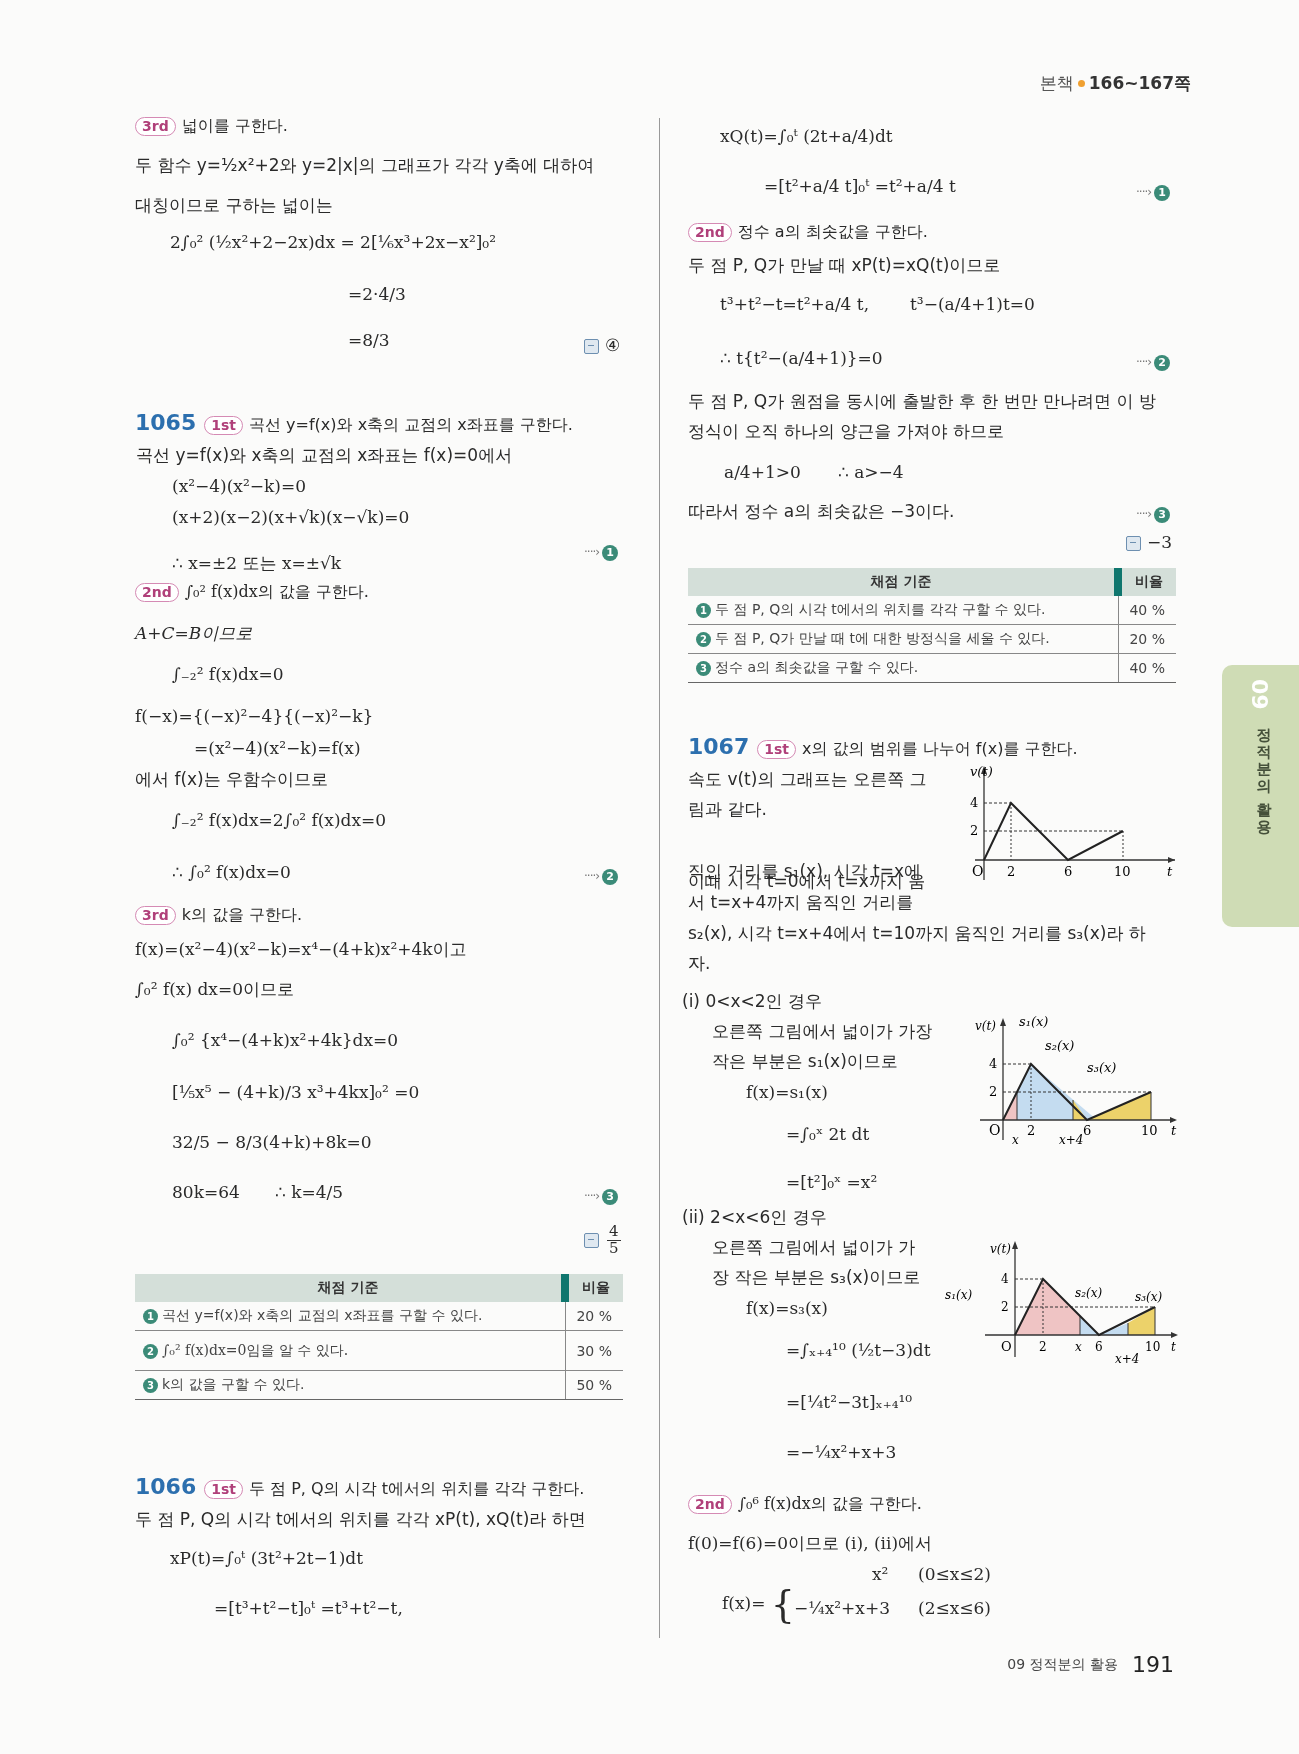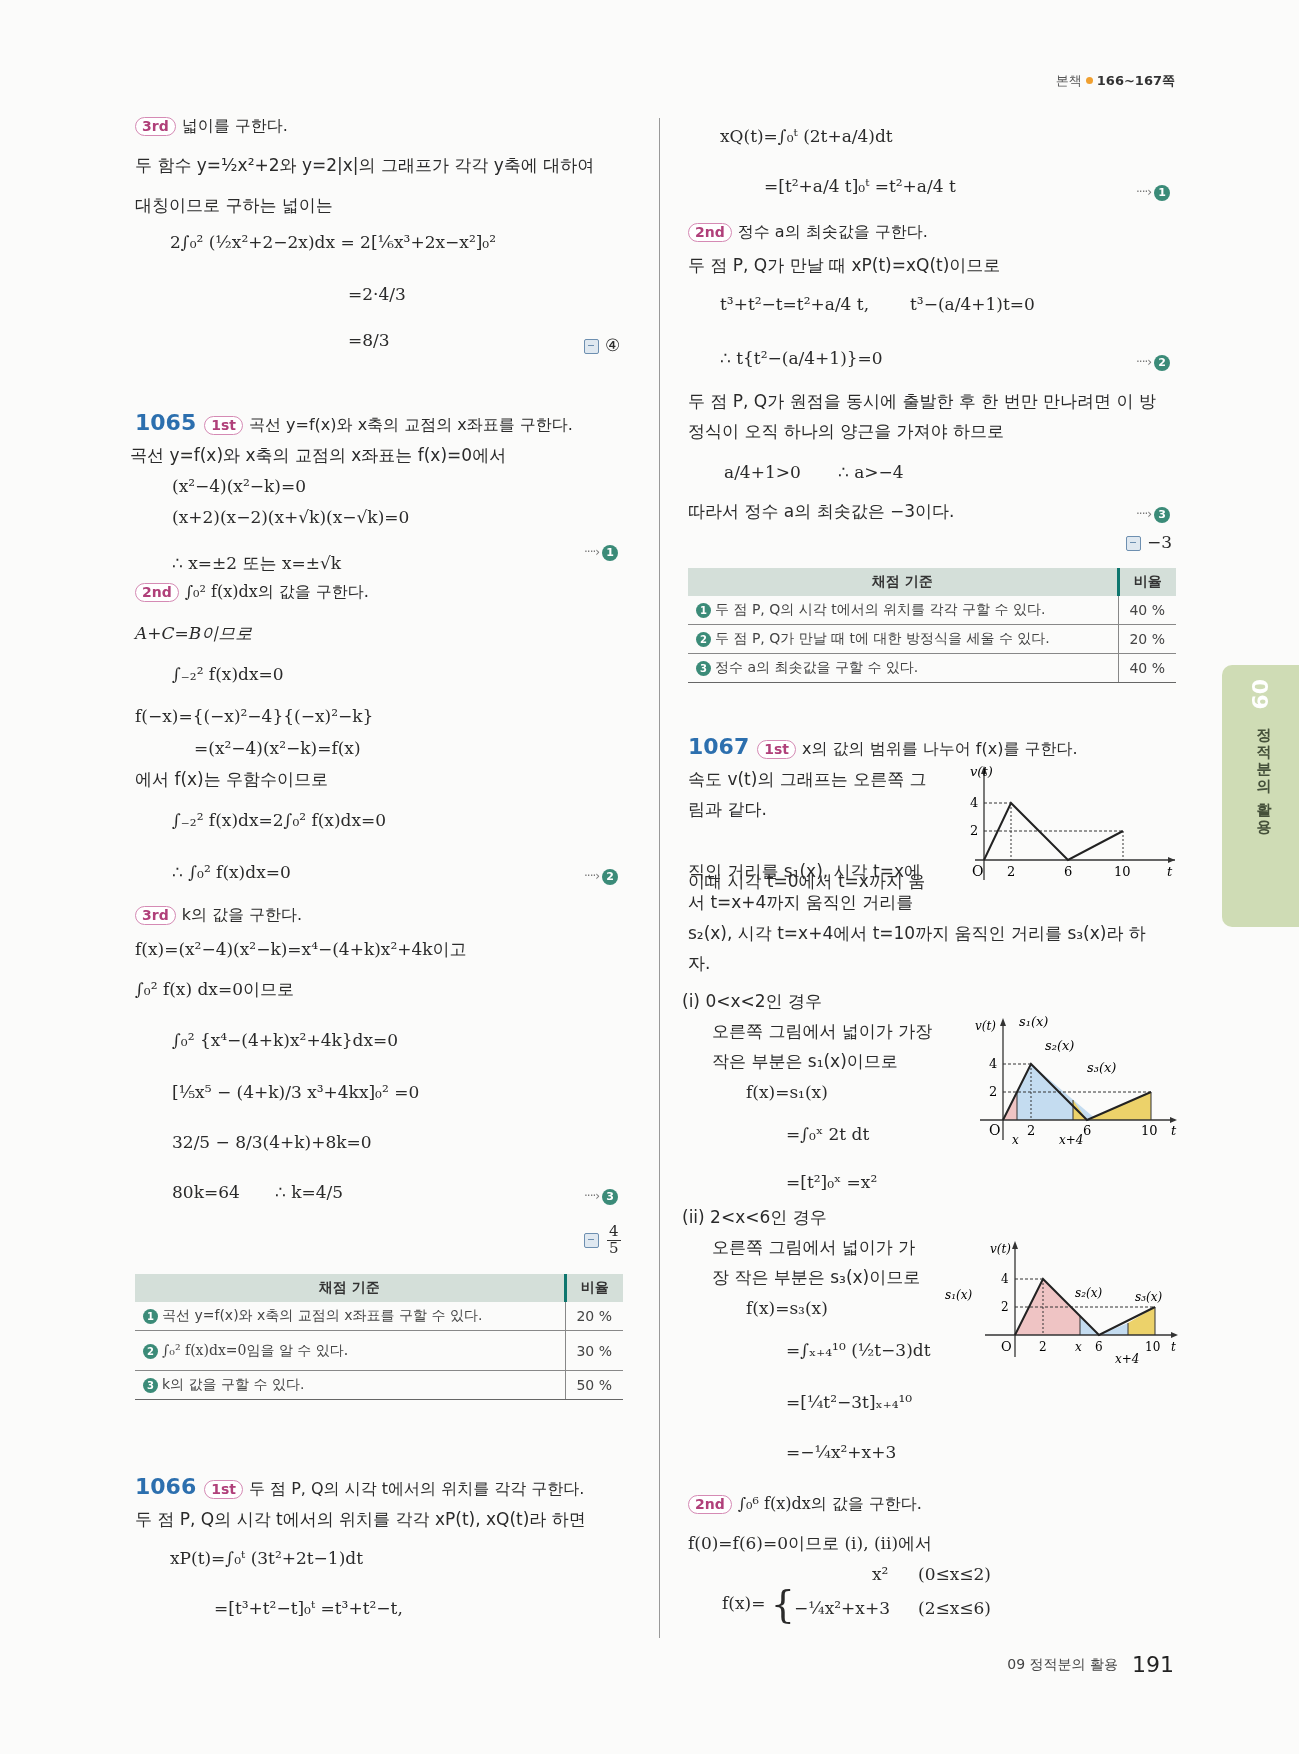--- a/index.html
+++ b/index.html
@@ -2,41 +2,41 @@
 <html><head>
 <meta charset="utf-8">
 <style>
   * { box-sizing: border-box; margin: 0; padding: 0; }
   html, body { width: 1299px; height: 1754px; background: #fbfbfa; }
   body { position: relative; font-family: "DejaVu Sans", sans-serif; color: #2a2a2a; font-size: 17px; overflow: hidden; }
   .math { font-family: "DejaVu Serif", serif; font-style: normal; }
   .it { font-style: italic; font-family: "DejaVu Serif", serif; }
   .abs { position: absolute; white-space: nowrap; }
 
-  .header { position: absolute; top: 72px; right: 124px; font-size: 13px; color: #555; }
+  .header { position: absolute; top: 72px; right: 108px; font-size: 17px; color: #555; }
   .header .dot { display: inline-block; width: 7px; height: 7px; border-radius: 50%; background: #f0a030; margin: 0 4px 2px 4px; vertical-align: middle; }
   .header .pages { font-weight: bold; color: #333; }
 
   .col-divider { position: absolute; left: 659px; top: 118px; width: 1px; height: 1520px; background: #999; }
 
   .step { display: inline-block; font-size: 14px; font-weight: bold; color: #b0407a; border: 1.5px solid #d58ab4; border-radius: 10px; padding: 0 6px; line-height: 17px; margin-right: 6px; background: #fff; }
   .probnum { font-size: 22px; font-weight: bold; color: #2c6fae; margin-right: 8px; }
   .stepline { font-size: 16px; }
 
   .badge { display: inline-block; width: 16px; height: 16px; border-radius: 50%; background: #3b8b78; color: #fff; font-size: 11px; text-align: center; line-height: 16px; font-weight: bold; }
   .marker { color: #777; font-size: 12px; letter-spacing: -1px; margin-right: 3px; }
   .ans-icon { display: inline-block; width: 15px; height: 15px; border: 1.5px solid #6d8fb0; border-radius: 2px; background: #dfe8f0; vertical-align: middle; margin-right: 6px; position: relative; }
   .ans-icon::after { content: ""; position: absolute; left: 3px; top: 5px; width: 6px; height: 1.5px; background: #6d8fb0; }
 
   .frac { display: inline-block; vertical-align: middle; text-align: center; font-family: "DejaVu Serif", serif; line-height: 1.05; margin: 0 2px; }
   .frac span { display: block; font-size: 15px; }
   .frac span.n { border-bottom: 1px solid #333; padding: 0 2px; }
 
   table.score { border-collapse: collapse; font-size: 14px; position: absolute; }
-  table.score th { background: #d4dfd9; font-weight: bold; color: #333; padding: 5px 8px; border-right: 3px solid #0f766e; }
+  table.score th { background: #d4dfd9; font-weight: bold; color: #333; padding: 5px 8px; border-right: 8px solid #0f766e; }
   table.score th:last-child { border-right: none; }
   table.score td { padding: 5px 8px; border-bottom: 1px solid #888; color: #444; }
   table.score td.pct { border-left: 1px solid #888; text-align: center; width: 58px; }
   table.score tr:last-child td { border-bottom: 1.5px solid #666; }
   table.score .b { display: inline-block; width: 15px; height: 15px; border-radius: 50%; background: #3b8b78; color: #fff; font-size: 10px; text-align: center; line-height: 15px; font-weight: bold; margin-right: 4px; }
 
   .side-tab { position: absolute; left: 1222px; top: 665px; width: 77px; height: 262px; background: #cfdcb5; border-radius: 10px 0 0 10px; }
   .side-tab .num { position: absolute; left: 24px; top: 14px; font-size: 22px; font-weight: bold; color: #fff; transform: rotate(90deg); transform-origin: left top; left: 50px; }
   .side-tab .label { position: absolute; left: 32px; top: 52px; writing-mode: vertical-rl; font-size: 15px; font-weight: bold; color: #45503a; letter-spacing: 2px; }
 
@@ -64,21 +64,21 @@
   <div class="abs math" style="left:170px;top:232px;">2∫₀² (½x²+2−2x)dx = 2[⅙x³+2x−x²]₀²</div>
   <div class="abs math" style="left:348px;top:284px;">=2·4/3</div>
   <div class="abs math" style="left:348px;top:330px;">=8/3</div>
   <div class="abs" style="left:584px;top:335px;">
     <span class="ans-icon"></span><span class="math">④</span>
   </div>
 
   <div class="abs stepline" style="left:135px;top:410px;">
     <span class="probnum">1065</span><span class="step">1st</span><span>곡선 y=f(x)와 x축의 교점의 x좌표를 구한다.</span>
   </div>
-  <div class="abs" style="left:130px;top:444px;">곡선 y=f(x)와 x축의 교점의 x좌표는 f(x)=0에서</div>
+  <div class="abs" style="left:136px;top:444px;">곡선 y=f(x)와 x축의 교점의 x좌표는 f(x)=0에서</div>
   <div class="abs math" style="left:172px;top:476px;">(x²−4)(x²−k)=0</div>
   <div class="abs math" style="left:172px;top:507px;">(x+2)(x−2)(x+√k)(x−√k)=0</div>
   <div class="abs math" style="left:172px;top:538px;margin-top:14px;">∴ x=±2 또는 x=±√k</div>
   <div class="abs" style="left:584px;top:540px;"><span class="marker">····›</span><span class="badge">1</span></div>
 
   <div class="abs stepline" style="left:135px;top:582px;">
     <span class="step">2nd</span><span class="math">∫₀² f(x)dx의 값을 구한다.</span>
   </div>
   <div class="abs it" style="left:135px;top:622px;">A+C=B이므로</div>
   <div class="abs math" style="left:172px;top:664px;">∫₋₂² f(x)dx=0</div>

